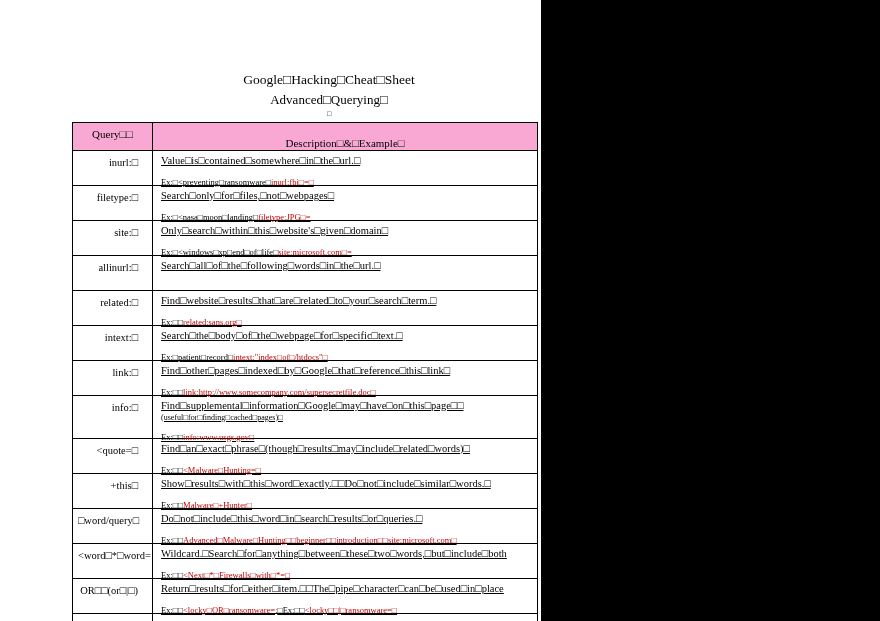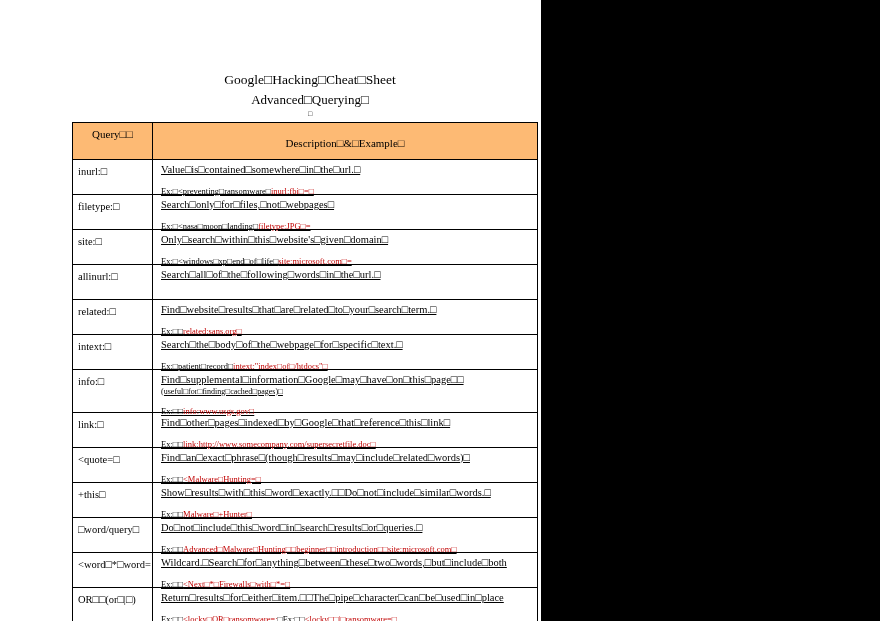--- a/index.html
+++ b/index.html
@@ -7,48 +7,48 @@
     width:880px; height:621px; overflow:hidden;
     background:#000;
     font-family:"Liberation Serif", "DejaVu Serif", serif;
     position:relative;
   }
   .page {
     position:absolute; left:0; top:0; width:541px; height:621px;
     background:#ffffff; color:#000; overflow:hidden;
   }
   .title-block {
-    position:absolute; left:88px; top:70px; width:444px; text-align:center;
+    position:absolute; left:107px; top:70px; width:444px; text-align:center;
   }
   .doc-title { font-size:13.5px; line-height:1.5; }
   .doc-subtitle { font-size:13px; line-height:1.55; }
   .caption-mark { font-size:7px; line-height:1.2; }
   .gtable {
     position:absolute; left:72px; top:122px; width:466px;
     border:1.5px solid #000; box-sizing:border-box;
     background:#fff;
   }
   .thead {
-    display:flex; height:37px; background:#fdba74;
+    display:flex; height:28px; background:#f9a8d4;
     border-bottom:1px solid #000; box-sizing:border-box;
   }
   .hq {
     width:80px; border-right:1px solid #000; box-sizing:border-box;
     font-size:11px; text-align:center; padding-top:5px;
   }
   .hd { flex:1; font-size:11px; text-align:center; padding-top:14px; }
   .trow {
     display:flex; height:35px; border-bottom:1px solid #000;
     box-sizing:border-box;
   }
   .trow.tall { height:43px; }
   .trow.partial { height:20px; border-bottom:none; }
   .qcell {
     width:80px; border-right:1px solid #000; box-sizing:border-box;
-    font-size:10.5px; padding:6px 14px 0 5px; line-height:1.15;
+    font-size:10.5px; padding:6px 14px 0 5px; line-height:1.15;text-align:right;
   }
   .dcell { flex:1; box-sizing:border-box; padding:4px 4px 0 8px;text-decoration:underline; }
   .desc { font-size:10.5px; line-height:1.2; white-space:nowrap; }
   .desc2 { font-size:8px; line-height:1.25; }
   .ex { font-size:8.5px; line-height:1.35; margin-top:9px; white-space:nowrap; }
   .red { color:#c00000; }
 </style>
 </head>
 <body>
 
@@ -100,33 +100,33 @@
             <div class="ex"><span>Ex:□□</span><span class="red">related:sans.org□</span></div>
           </div>
         </div>
         <div class="trow">
           <div class="qcell">intext:□</div>
           <div class="dcell">
             <div class="desc">Search□the□body□of□the□webpage□for□specific□text.□</div>
             <div class="ex"><span>Ex:□patient□record□</span><span class="red">intext:"index□of□/htdocs"□</span></div>
           </div>
         </div>
+        <div class="trow">
+          <div class="qcell">link:□</div>
+          <div class="dcell">
+            <div class="desc">Find□other□pages□indexed□by□Google□that□reference□this□link□</div>
+            <div class="ex"><span>Ex:□□</span><span class="red">link:http://www.somecompany.com/supersecretfile.doc□</span></div>
+          </div>
+        </div>
         <div class="trow tall">
           <div class="qcell">info:□</div>
           <div class="dcell">
             <div class="desc">Find□supplemental□information□Google□may□have□on□this□page□□</div>
             <div class="desc2">(useful□for□finding□cached□pages)□</div>
             <div class="ex"><span>Ex:□□</span><span class="red">info:www.usgs.gov□</span></div>
-          </div>
-        </div>
-        <div class="trow">
-          <div class="qcell">link:□</div>
-          <div class="dcell">
-            <div class="desc">Find□other□pages□indexed□by□Google□that□reference□this□link□</div>
-            <div class="ex"><span>Ex:□□</span><span class="red">link:http://www.somecompany.com/supersecretfile.doc□</span></div>
           </div>
         </div>
         <div class="trow">
           <div class="qcell">&lt;quote=□</div>
           <div class="dcell">
             <div class="desc">Find□an□exact□phrase□(though□results□may□include□related□words)□</div>
             <div class="ex"><span>Ex:□□</span><span class="red">&lt;Malware□Hunting=□</span></div>
           </div>
         </div>
         <div class="trow">

